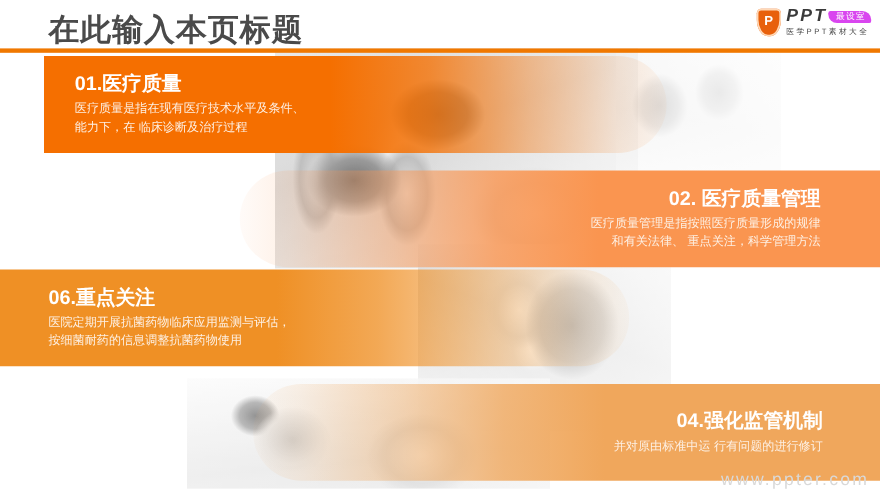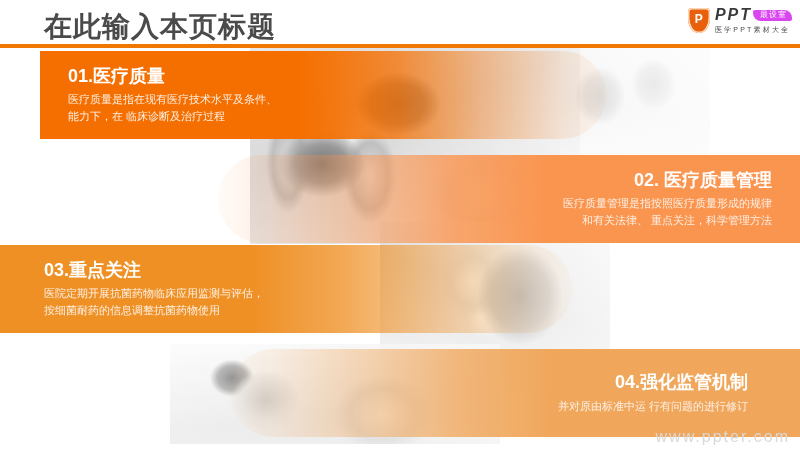--- a/index.html
+++ b/index.html
@@ -155,21 +155,21 @@
   .band-2 {
     left: 218px; top: 155px; width: 582px;
     border-radius: 44px 0 0 44px;
     background: linear-gradient(to left,
         #FA9550 0%, #FA9550 44%,
         rgba(250,149,80,.80) 60%,
         rgba(250,149,80,.44) 76%,
         rgba(250,149,80,.14) 92%,
         rgba(250,149,80,.04) 100%);
     align-items: flex-end;
-    padding-right: 28px;
+    padding-right: 54px;
     box-sizing: border-box;
     text-align: right;
   }
   .band-3 {
     left: 0; top: 245px; width: 572px;
     border-radius: 0 44px 44px 0;
     background: linear-gradient(to right,
         #EF9025 0%, #EF9025 44%,
         rgba(239,144,37,.78) 60%,
         rgba(239,144,37,.42) 77%,
@@ -252,21 +252,21 @@
 能力下，在 临床诊断及治疗过程</div>
   </div>
 
   <div class="band band-2">
     <div class="band-heading">02. 医疗质量管理</div>
     <div class="band-body">医疗质量管理是指按照医疗质量形成的规律
 和有关法律、 重点关注，科学管理方法</div>
   </div>
 
   <div class="band band-3">
-    <div class="band-heading">03.重点关注</div>
+    <div class="band-heading">06.重点关注</div>
     <div class="band-body">医院定期开展抗菌药物临床应用监测与评估，
 按细菌耐药的信息调整抗菌药物使用</div>
   </div>
 
   <div class="band band-4">
     <div class="band-heading">04.强化监管机制</div>
     <div class="band-body">并对原由标准中运 行有问题的进行修订</div>
   </div>
 
   <div class="watermark">www.ppter.com</div>

